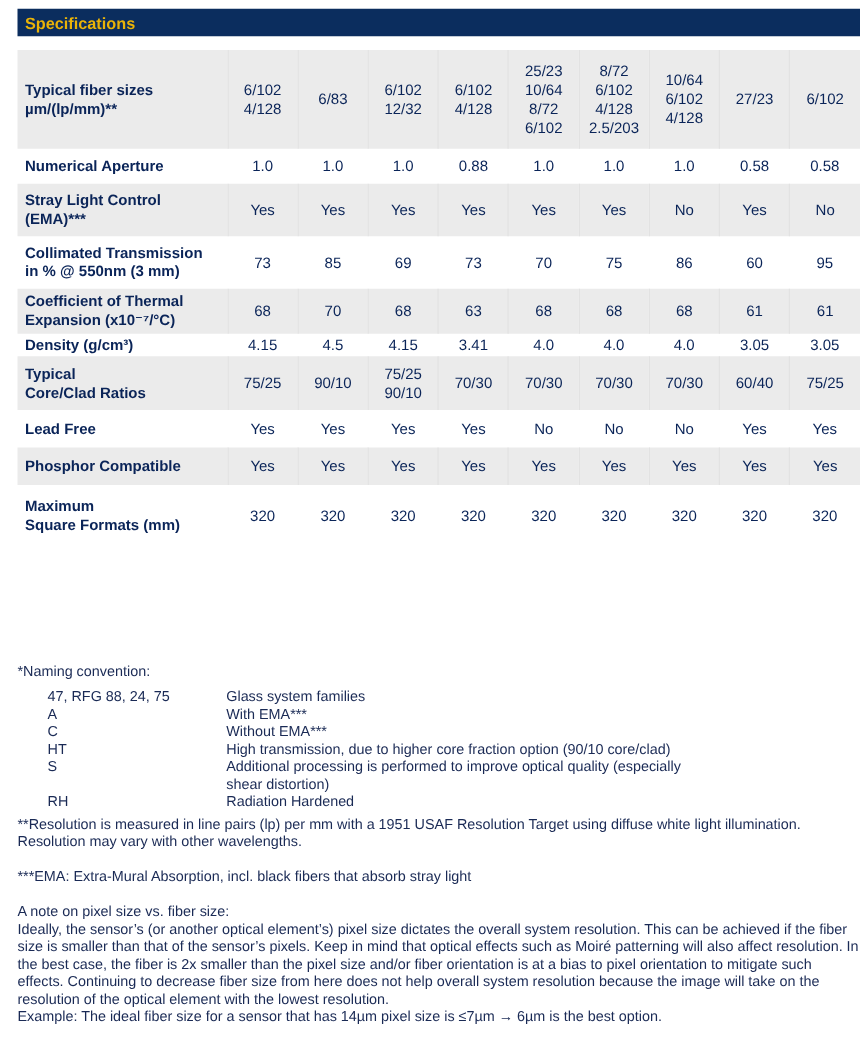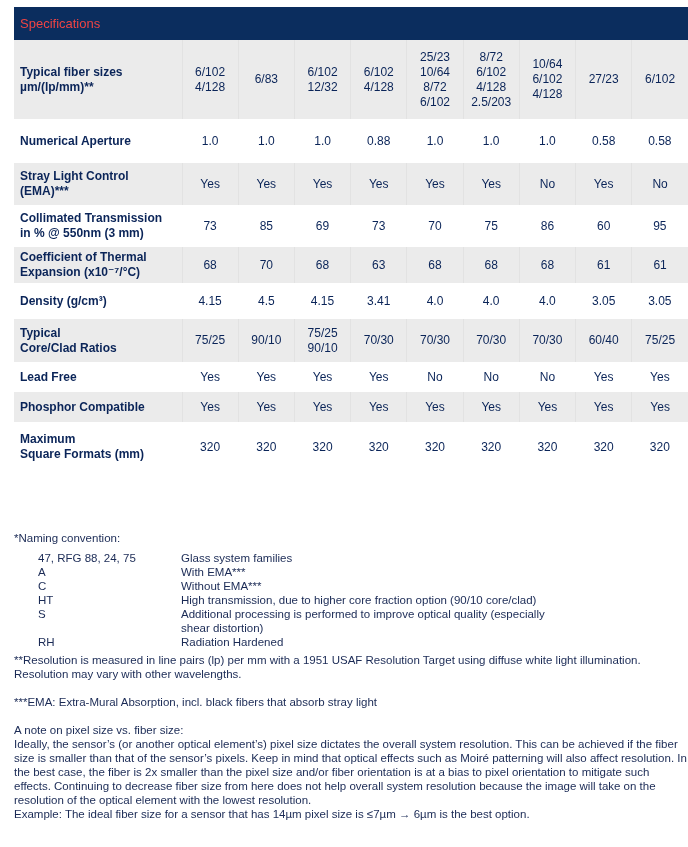--- a/index.html
+++ b/index.html
@@ -3,23 +3,23 @@
 <meta charset="utf-8">
 <style>
   html, body { margin: 0; padding: 0; background: #ffffff; }
   body {
     width: 688px; height: 847px; overflow: hidden;
     font-family: "Liberation Sans", "DejaVu Sans", sans-serif;
     color: #0a2458;
     position: relative;
   }
   .spec-header {
-    position: absolute; left: 14px; top: 7px; width: 674px; height: 33px;
-    background: #0b2d5e; color: #ef4444;
-    font-weight: normal; font-size: 13px;
+    position: absolute; left: 14px; top: 7px; width: 674px; height: 22px;
+    background: #0b2d5e; color: #eab308;
+    font-weight: bold; font-size: 13px;
     display: flex; align-items: center; padding-left: 6px; box-sizing: border-box;
   }
   table.spec {
     position: absolute; left: 14px; top: 40px; width: 674px;
     border-collapse: collapse; table-layout: fixed;
     font-size: 12px;
   }
   table.spec td {
     padding: 0; text-align: center; vertical-align: middle;
     line-height: 15px; color: #0a2458;
@@ -99,21 +99,21 @@
           <div>6/102</div>
           <div>4/128</div>
         </td>
         <td>
           <div>27/23</div>
         </td>
         <td>
           <div>6/102</div>
         </td>
       </tr>
-      <tr style="height: 44px;">
+      <tr style="height: 28px;">
         <td class="label">
           <div>Numerical Aperture</div>
         </td>
         <td>
           <div>1.0</div>
         </td>
         <td>
           <div>1.0</div>
         </td>
         <td>
@@ -230,21 +230,21 @@
         <td>
           <div>68</div>
         </td>
         <td>
           <div>61</div>
         </td>
         <td>
           <div>61</div>
         </td>
       </tr>
-      <tr style="height: 36px;">
+      <tr style="height: 18px;">
         <td class="label">
           <div>Density (g/cm³)</div>
         </td>
         <td>
           <div>4.15</div>
         </td>
         <td>
           <div>4.5</div>
         </td>
         <td>

